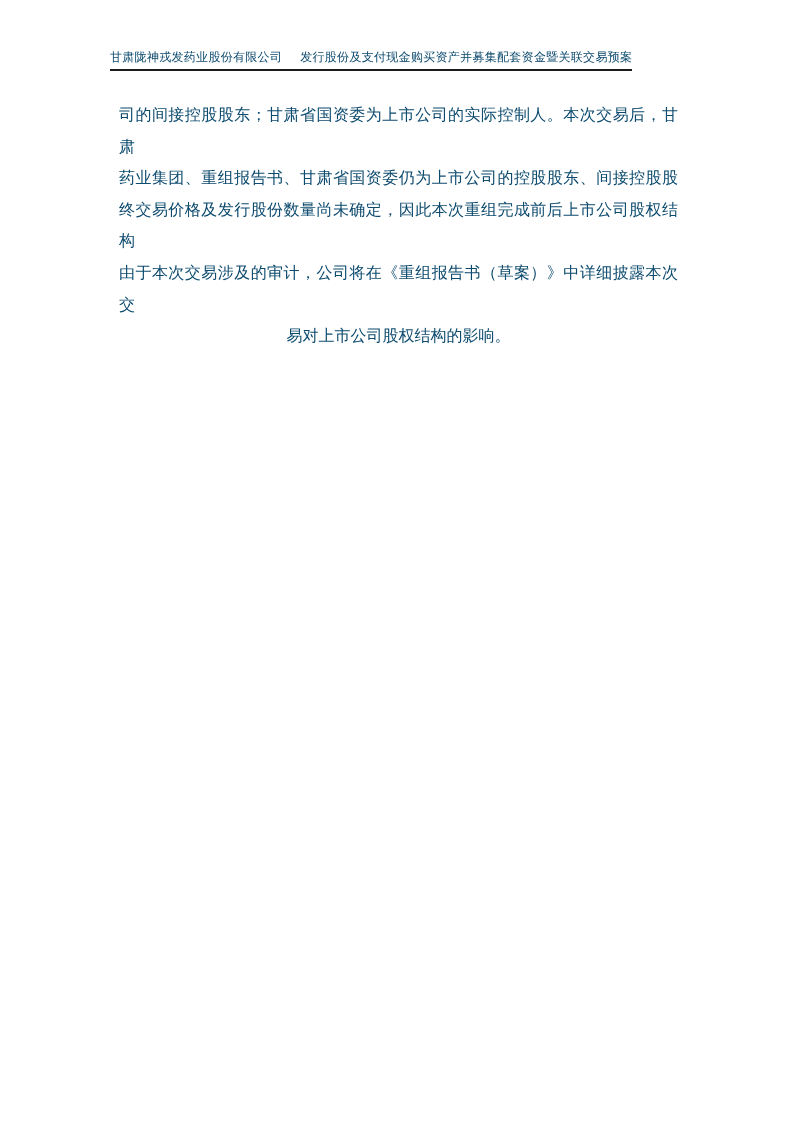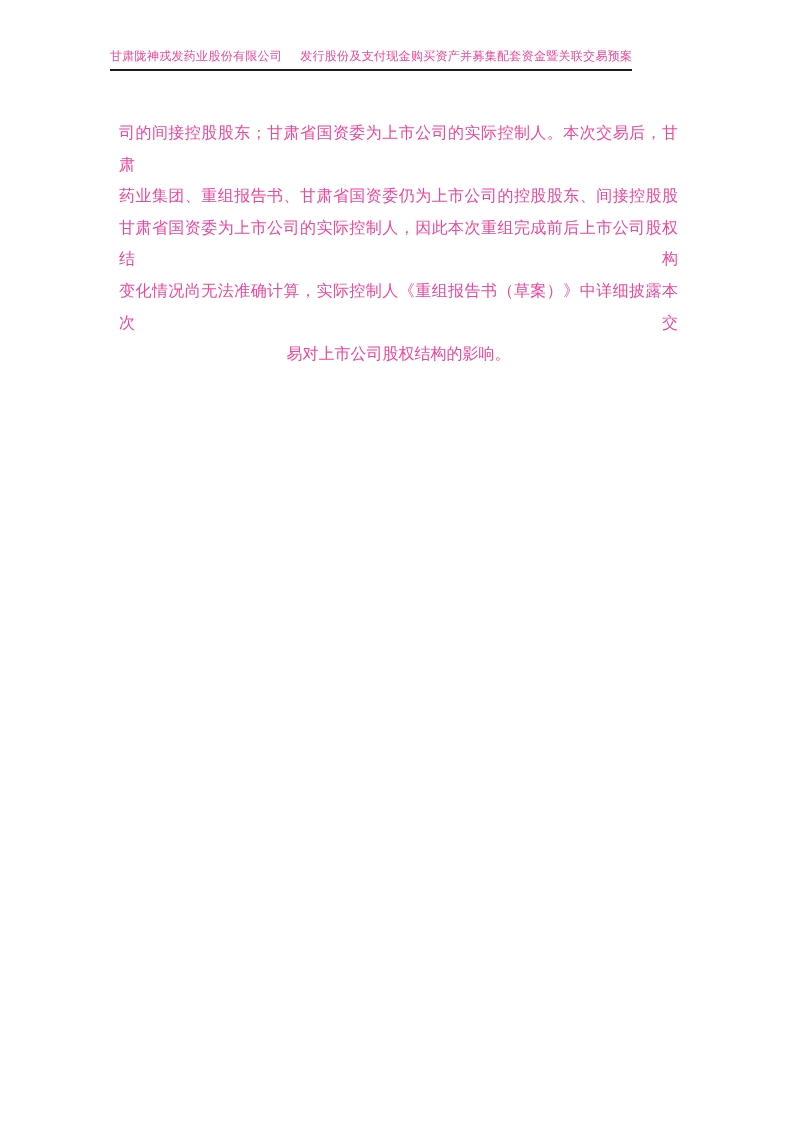--- a/index.html
+++ b/index.html
@@ -7,22 +7,22 @@
     margin: 0;
     padding: 0;
     background: #ffffff;
   }
   .page {
     position: relative;
     width: 708px;
     height: 1122px;
     background: #ffffff;
     overflow: hidden;
-    font-family: Liberation Mono, monospace;
-    color: #ec4899;
+    font-family: Liberation Sans, sans-serif;
+    color: #0c4a6e;
   }
   .doc-header {
     position: absolute;
     left: 110px;
     top: 48px;
     width: 522px;
     text-align: center;
     font-size: 12px;
     line-height: 18px;
     padding-bottom: 3px;
@@ -33,21 +33,20 @@
   .doc-header .title-gap {
     margin-left: 18px;
   }
   .doc-body {
     position: absolute;
     left: 119px;
     top: 99px;
     width: 559px;
     font-size: 16px;
     line-height: 31.6px;
-    margin-top: 20px;
   }
   .doc-line {
     width: 100%;
   }
   .doc-line.justify {
     text-align: justify;
     text-align-last: justify;
   }
   .doc-line.last {
     text-align: center;
@@ -58,18 +57,18 @@
 
 <div class="page">
 
   <header class="doc-header">
     <span>甘肃陇神戎发药业股份有限公司</span><span class="title-gap">发行股份及支付现金购买资产并募集配套资金暨关联交易预案</span>
   </header>
 
   <main class="doc-body">
     <div class="doc-line justify">司的间接控股股东；甘肃省国资委为上市公司的实际控制人。本次交易后，甘肃</div>
     <div class="doc-line justify">药业集团、重组报告书、甘肃省国资委仍为上市公司的控股股东、间接控股股</div>
-    <div class="doc-line justify">甘肃省国资委为上市公司的实际控制人，因此本次重组完成前后上市公司股权结构</div>
-    <div class="doc-line justify">变化情况尚无法准确计算，实际控制人《重组报告书（草案）》中详细披露本次交</div>
+    <div class="doc-line justify">终交易价格及发行股份数量尚未确定，因此本次重组完成前后上市公司股权结构</div>
+    <div class="doc-line justify">由于本次交易涉及的审计，公司将在《重组报告书（草案）》中详细披露本次交</div>
     <div class="doc-line last">易对上市公司股权结构的影响。</div>
   </main>
 
 </div>
 
 </body></html>

